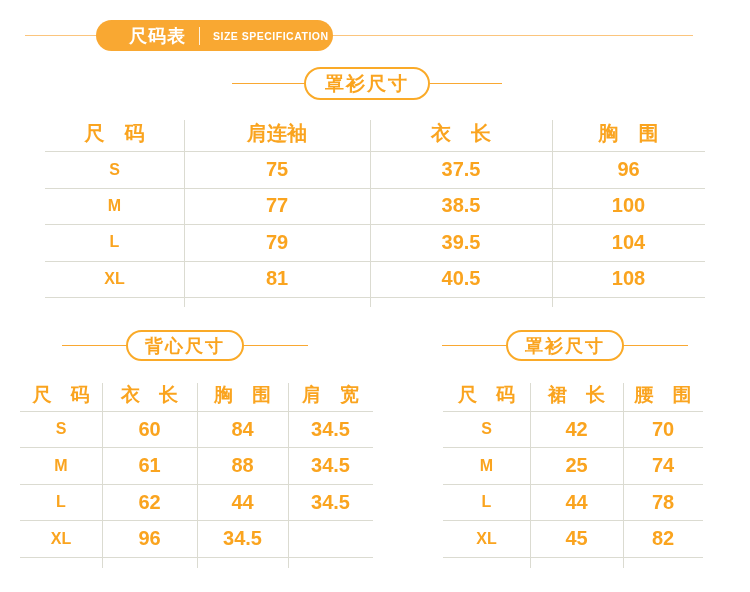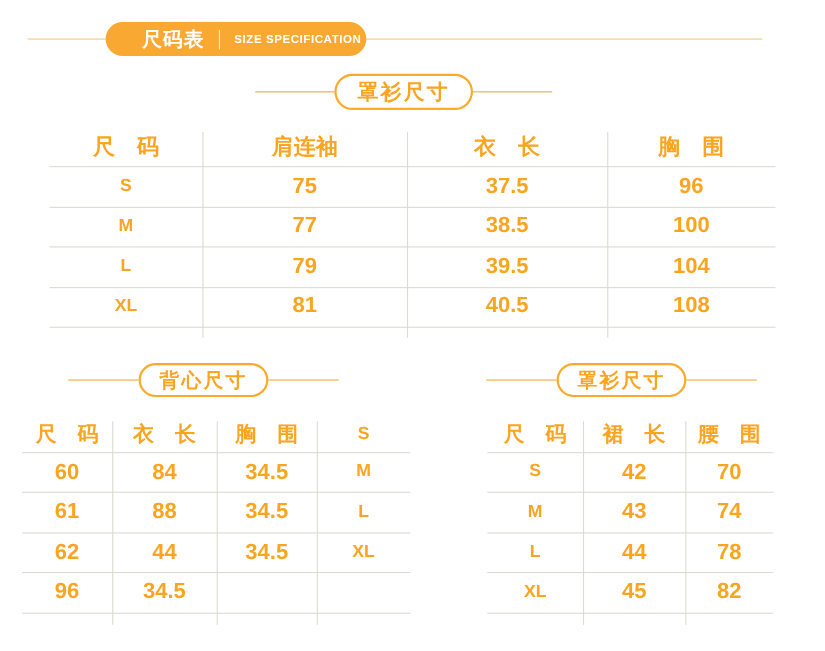--- a/index.html
+++ b/index.html
@@ -122,20 +122,21 @@
     <i class="hl" style="top:106px"></i>
     <i class="hl" style="top:142px"></i>
     <i class="hl" style="top:179px"></i>
     <i class="vl" style="left:82px"></i>
     <i class="vl" style="left:177px"></i>
     <i class="vl" style="left:268px"></i>
 
     <div class="cell th">尺　码</div>
     <div class="cell th">衣　长</div>
     <div class="cell th">胸　围</div>
+    <div class="cell th">肩　宽</div>
 
     <div class="cell sz">S</div>
     <div class="cell val">60</div>
     <div class="cell val">84</div>
     <div class="cell val">34.5</div>
 
     <div class="cell sz">M</div>
     <div class="cell val">61</div>
     <div class="cell val">88</div>
     <div class="cell val">34.5</div>
@@ -161,21 +162,21 @@
 
     <div class="cell th">尺　码</div>
     <div class="cell th">裙　长</div>
     <div class="cell th">腰　围</div>
 
     <div class="cell sz">S</div>
     <div class="cell val">42</div>
     <div class="cell val">70</div>
 
     <div class="cell sz">M</div>
-    <div class="cell val">43</div>
+    <div class="cell val">25</div>
     <div class="cell val">74</div>
 
     <div class="cell sz">L</div>
     <div class="cell val">44</div>
     <div class="cell val">78</div>
 
     <div class="cell sz">XL</div>
     <div class="cell val">45</div>
     <div class="cell val">82</div>
   </div>

